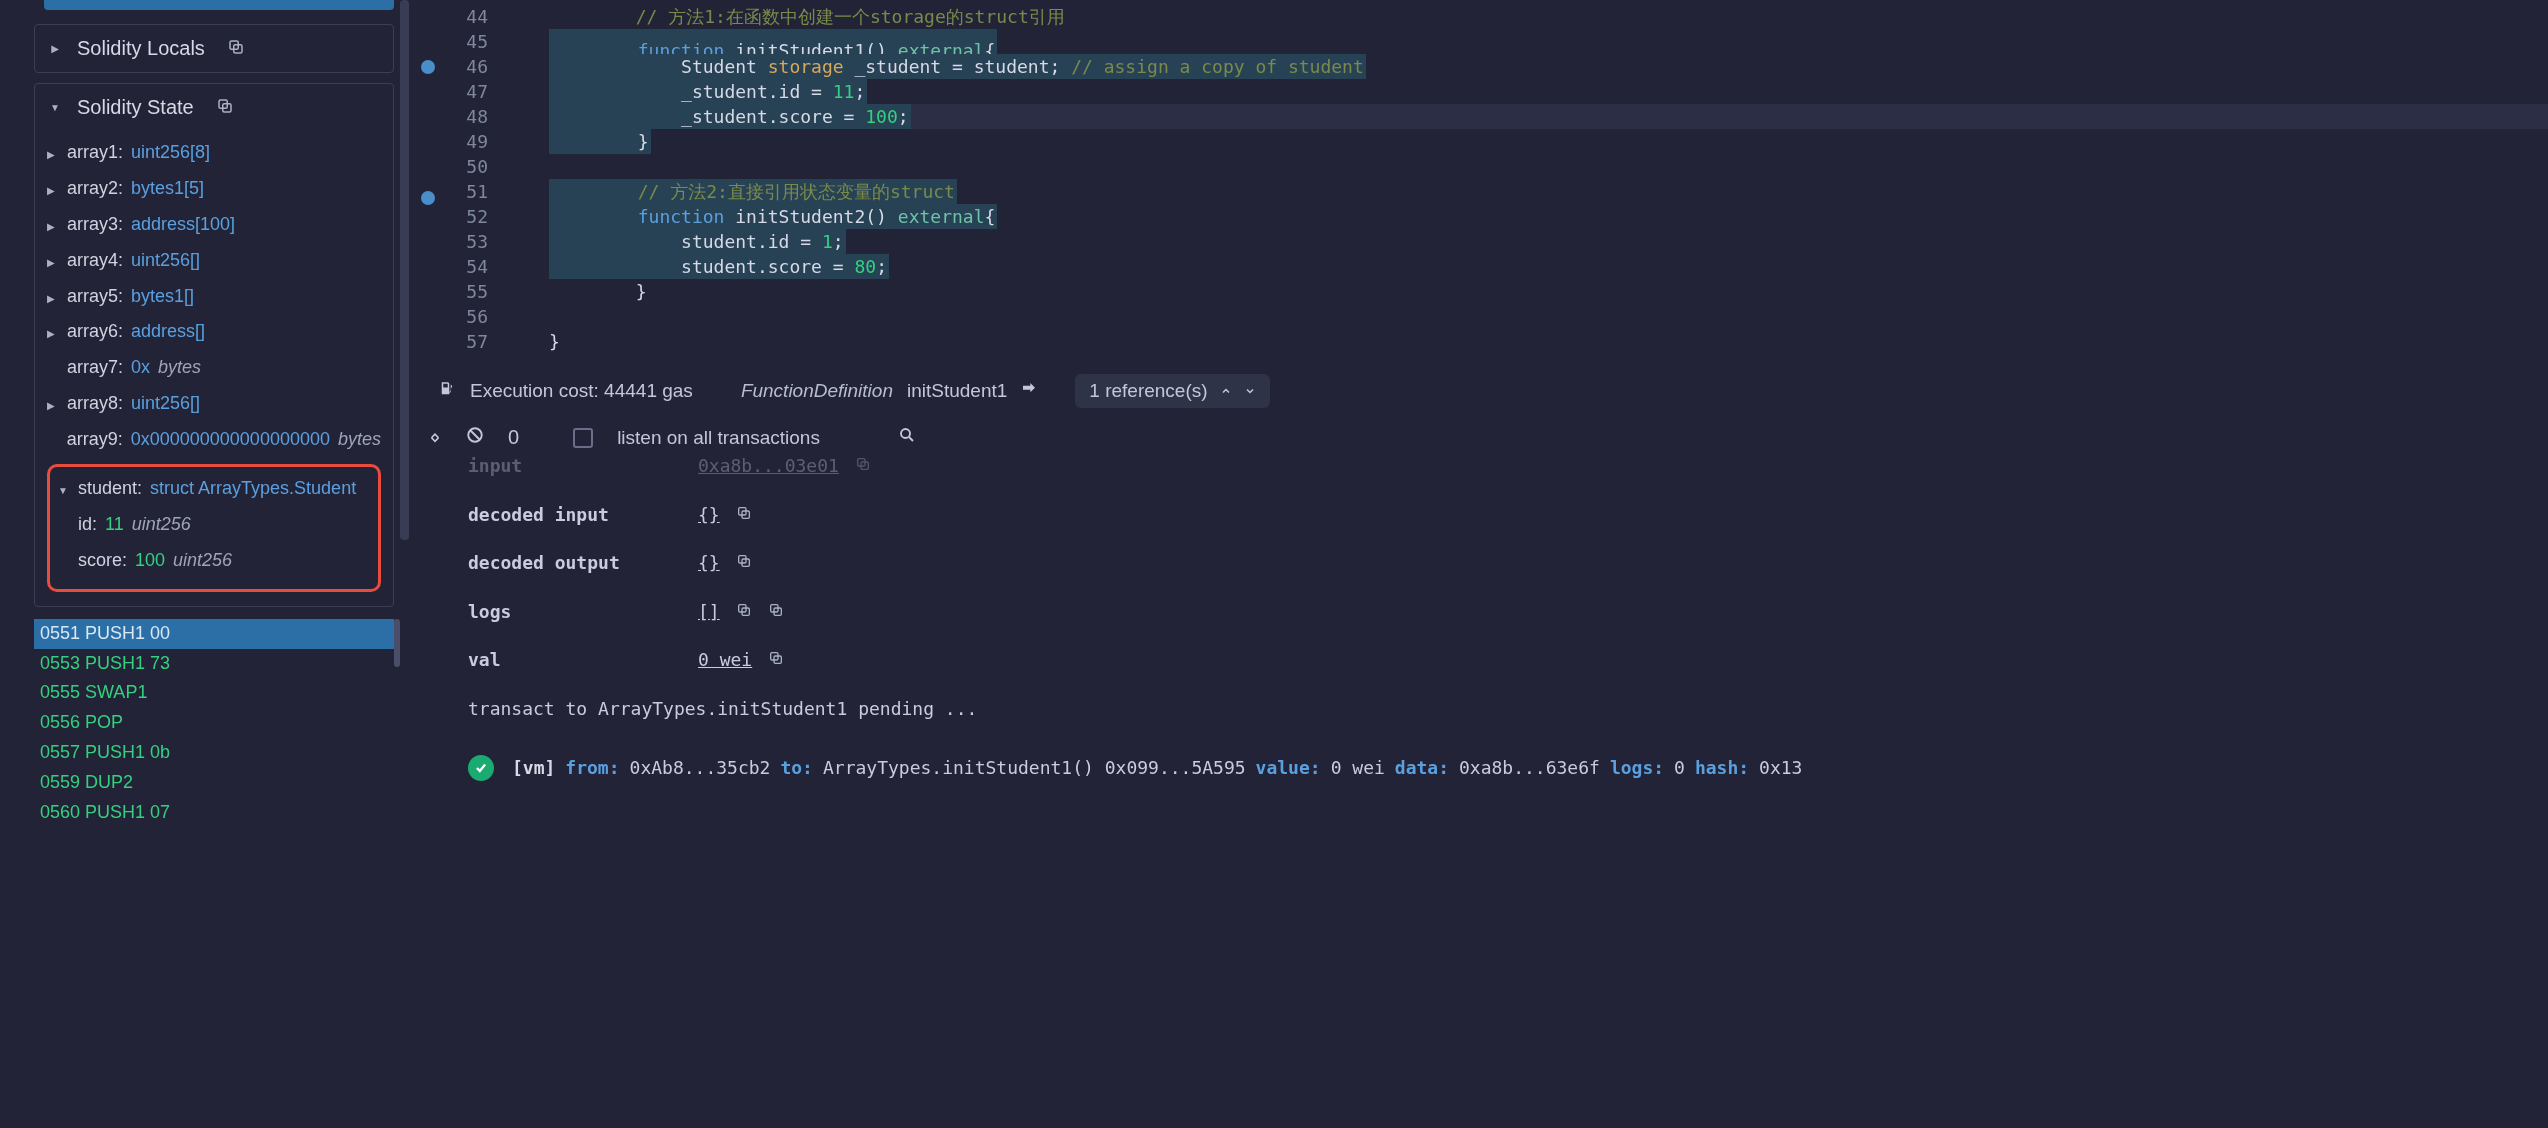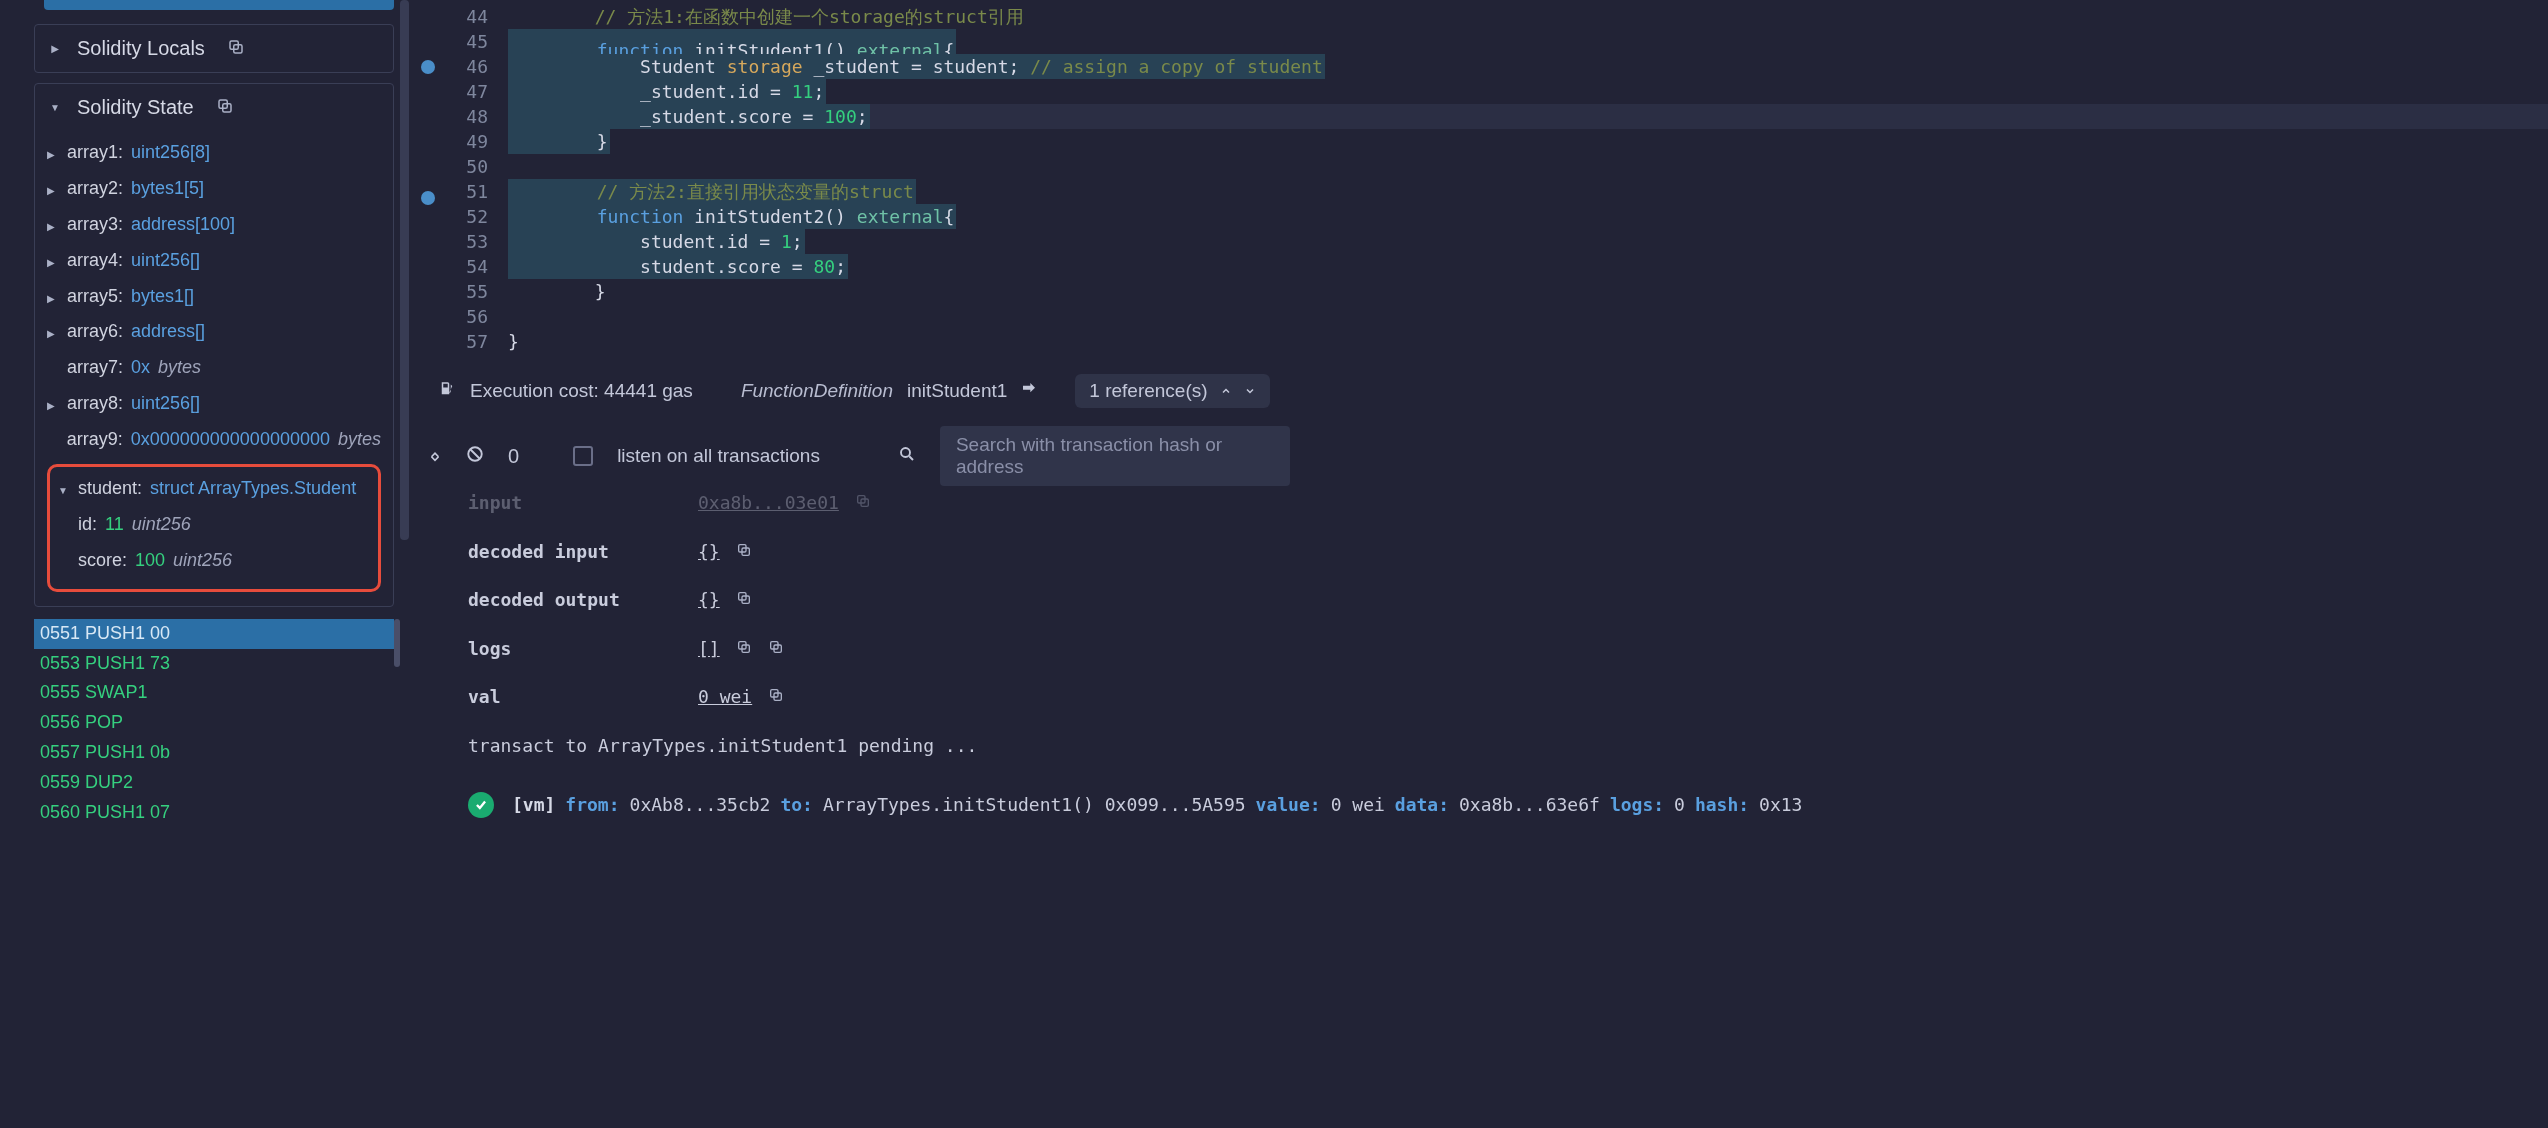--- a/index.html
+++ b/index.html
@@ -116,21 +116,21 @@
   .bp {
     width: 14px; height: 14px; border-radius: 50%;
     background: #4a8ec9; margin: 6px auto;
   }
   .gutter-nums {
     width: 60px;
     text-align: right;
     color: #7f879e;
     padding-right: 20px;
   }
-  .code-lines { flex: 1; }
+  .code-lines { flex: 1; margin-left: 41px; }
   .code-line { height: 25px; white-space: pre; }
   .sel {
     background: #284255;
     display: inline-block;
   }
   .hl-line { background: #2b2e44; }
   .tok-kw { color: #5aa0e0; }
   .tok-kw2 { color: #6fc2a7; }
   .tok-mod { color: #d6a85c; }
   .tok-num { color: #35d07f; }
@@ -423,21 +423,20 @@
     <span style="width:6px"></span>
     <span class="checkbox"></span>
     <span>listen on all transactions</span>
     <span style="width:30px"></span>
     <span>
       <svg width="18" height="18" viewBox="0 0 24 24" fill="none" stroke="#c3c7d9" stroke-width="2.5">
           <circle cx="10" cy="10" r="6"></circle>
           <path d="M20 20l-5-5"></path>
         </svg>
     </span>
-    <div class="search-box">Search with transaction hash or address</div>
   </div>
 
   <div class="console">
     <div class="log-row" style="opacity:.35;margin-top:-14px">
       <div class="log-key">input</div>
       <div class="log-val">
         <span>0xa8b...03e01</span>
         <span class="small-copy"><svg viewBox="0 0 24 24" fill="none" stroke="currentColor" stroke-width="2">
               <rect x="9" y="9" width="11" height="11" rx="2"></rect>
               <rect x="4" y="4" width="11" height="11" rx="2"></rect>

